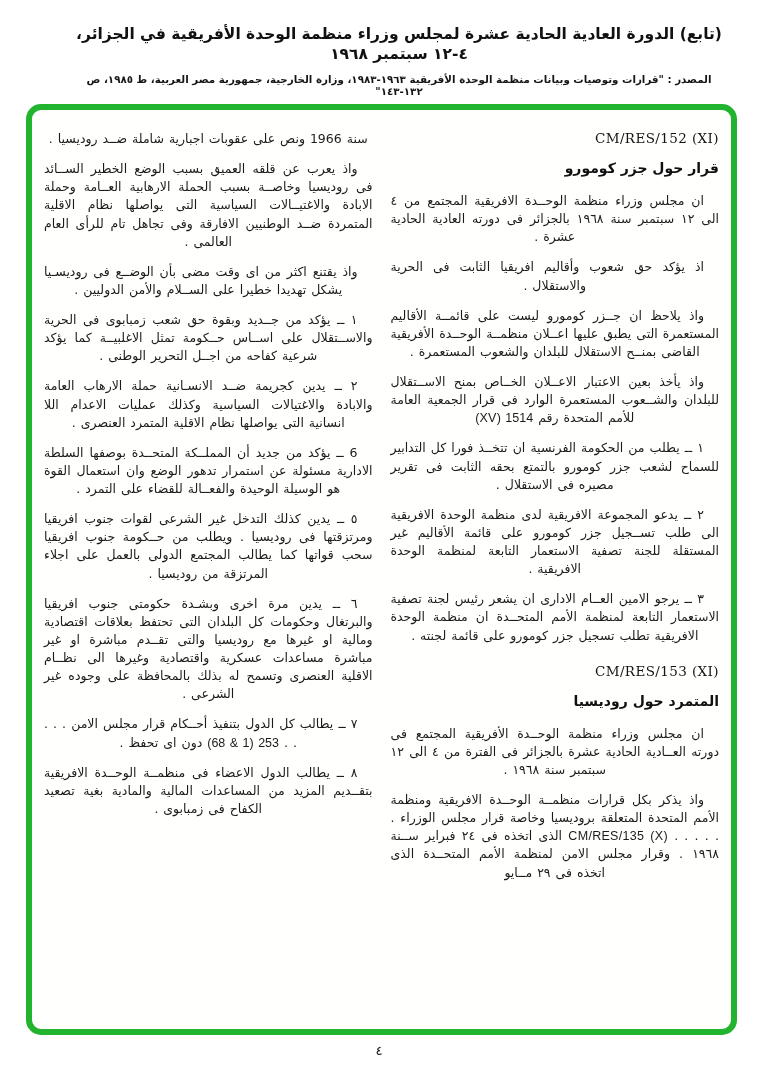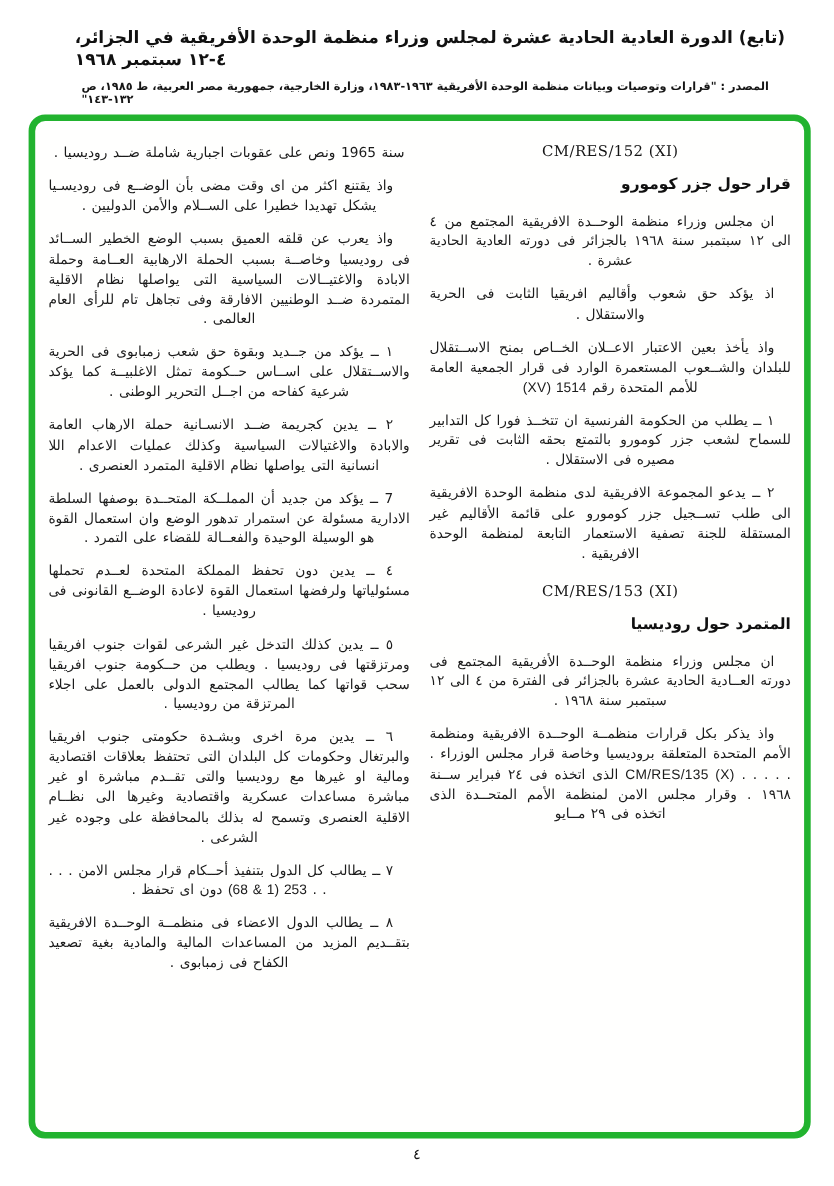--- a/index.html
+++ b/index.html
@@ -6,21 +6,21 @@
   body {
     width:758px; height:1078px;
     background:#ffffff;
     font-family:"DejaVu Sans", sans-serif;
     color:#1b1b1b;
     overflow:hidden;
   }
   .page { position:relative; width:758px; height:1078px; background:#ffffff; }
 
   
-  .header { position:absolute; top:24px; left:0; width:100%; text-align:left; direction:rtl;padding-left:40px; }
+  .header { position:absolute; top:24px; left:0; width:100%; text-align:center; direction:rtl;padding-left:40px; }
   .doc-title {
     font-weight:bold; font-size:15.5px; line-height:1.3;
     letter-spacing:0; color:#111;
     padding:0 28px;
   }
   .doc-source {
     margin-top:9px;
     font-weight:bold; font-size:10.3px; color:#161616;
     padding:0 34px;
   }
@@ -33,21 +33,21 @@
     border-radius:15px;
     padding:20px 12px 0 12px;
     display:flex; direction:rtl; gap:18px;
     overflow:hidden;
     background:#fffffe;
   }
   .col { flex:1 1 0; direction:rtl; }
 
   
   .docid {
-    direction:ltr; text-align:center;
+    direction:ltr; text-align:right;
     font-family:"DejaVu Serif", serif;
     font-size:13.5px; letter-spacing:0.4px;
     margin-bottom:14px; color:#141414;
   }
   .res-title {
     text-align:right; font-weight:bold;
     font-size:14px; margin-bottom:16px; color:#101010;
   }
   .para {
     font-size:12.5px; line-height:1.45;
@@ -80,39 +80,40 @@
   </div>
 
   <div class="frame" style="border-color: rgb(34, 179, 47);">
 
     <div class="col">
       <div class="docid">CM/RES/152 (XI)</div>
       <div class="res-title">قرار حول جزر كومورو</div>
 
       <p class="para indent">ان مجلس وزراء منظمة الوحــدة الافريقية المجتمع من ٤ الى ١٢ سبتمبر سنة ١٩٦٨ بالجزائر فى دورته العادية الحادية عشرة .</p>
       <p class="para indent">اذ يؤكد حق شعوب وأقاليم افريقيا الثابت فى الحرية والاستقلال .</p>
+      <p class="para indent">واذ يلاحظ ان جــزر كومورو ليست على قائمــة الأقاليم المستعمرة التى يطبق عليها اعــلان منظمــة الوحــدة الأفريقية القاضى بمنــح الاستقلال للبلدان والشعوب المستعمرة .</p>
       <p class="para indent"><span>واذ يأخذ بعين الاعتبار الاعــلان الخــاص بمنح الاســتقلال للبلدان والشــعوب المستعمرة الوارد فى قرار الجمعية العامة للأمم المتحدة رقم</span> <span class="ltr" dir="ltr">(XV) 1514</span></p>
       <p class="para indent">١ ــ يطلب من الحكومة الفرنسية ان تتخــذ فورا كل التدابير للسماح لشعب جزر كومورو بالتمتع بحقه الثابت فى تقرير مصيره فى الاستقلال .</p>
       <p class="para indent">٢ ــ يدعو المجموعة الافريقية لدى منظمة الوحدة الافريقية الى طلب تســجيل جزر كومورو على قائمة الأقاليم غير المستقلة للجنة تصفية الاستعمار التابعة لمنظمة الوحدة الافريقية .</p>
+      <p class="para indent">٣ ــ يرجو الامين العــام الادارى ان يشعر رئيس لجنة تصفية الاستعمار التابعة لمنظمة الأمم المتحــدة ان منظمة الوحدة الافريقية تطلب تسجيل جزر كومورو على قائمة لجنته .</p>
 
       <div class="docid mt-lg">CM/RES/153 (XI)</div>
       <div class="res-title">المتمرد حول روديسيا</div>
 
       <p class="para indent">ان مجلس وزراء منظمة الوحــدة الأفريقية المجتمع فى دورته العــادية الحادية عشرة بالجزائر فى الفترة من ٤ الى ١٢ سبتمبر سنة ١٩٦٨ .</p>
       <p class="para indent"><span>واذ يذكر بكل قرارات منظمــة الوحــدة الافريقية ومنظمة الأمم المتحدة المتعلقة بروديسيا وخاصة قرار مجلس الوزراء . . . . . .</span> <span class="ltr" dir="ltr">CM/RES/135 (X)</span> <span>الذى اتخذه فى ٢٤ فبراير ســنة ١٩٦٨ . وقرار مجلس الامن لمنظمة الأمم المتحــدة الذى اتخذه فى ٢٩ مــايو</span></p>
     </div>
 
     <div class="col">
-      <p class="para">سنة 1965 ونص على عقوبات اجبارية شاملة ضــد روديسيا .</p>
+      <p class="para">سنة 1966 ونص على عقوبات اجبارية شاملة ضــد روديسيا .</p>
+      <p class="para indent">واذ يعرب عن قلقه العميق بسبب الوضع الخطير الســائد فى روديسيا وخاصــة بسبب الحملة الارهابية العــامة وحملة الابادة والاغتيــالات السياسية التى يواصلها نظام الاقلية المتمردة ضــد الوطنيين الافارقة وفى تجاهل تام للرأى العام العالمى .</p>
       <p class="para indent">واذ يقتنع اكثر من اى وقت مضى بأن الوضــع فى روديسـيا يشكل تهديدا خطيرا على الســلام والأمن الدوليين .</p>
-      <p class="para indent">واذ يعرب عن قلقه العميق بسبب الوضع الخطير الســائد فى روديسيا وخاصــة بسبب الحملة الارهابية العــامة وحملة الابادة والاغتيــالات السياسية التى يواصلها نظام الاقلية المتمردة ضــد الوطنيين الافارقة وفى تجاهل تام للرأى العام العالمى .</p>
       <p class="para indent">١ ــ يؤكد من جــديد وبقوة حق شعب زمبابوى فى الحرية والاســتقلال على اســاس حــكومة تمثل الاغلبيــة كما يؤكد شرعية كفاحه من اجــل التحرير الوطنى .</p>
       <p class="para indent">٢ ــ يدين كجريمة ضــد الانسـانية حملة الارهاب العامة والابادة والاغتيالات السياسية وكذلك عمليات الاعدام اللا انسانية التى يواصلها نظام الاقلية المتمرد العنصرى .</p>
-      <p class="para indent">7 ــ يؤكد من جديد أن المملــكة المتحــدة بوصفها السلطة الادارية مسئولة عن استمرار تدهور الوضع وان استعمال القوة هو الوسيلة الوحيدة والفعــالة للقضاء على التمرد .</p>
-      <p class="para indent">٤ ــ يدين دون تحفظ المملكة المتحدة لعــدم تحملها مسئولياتها ولرفضها استعمال القوة لاعادة الوضــع القانونى فى روديسيا .</p>
+      <p class="para indent">6 ــ يؤكد من جديد أن المملــكة المتحــدة بوصفها السلطة الادارية مسئولة عن استمرار تدهور الوضع وان استعمال القوة هو الوسيلة الوحيدة والفعــالة للقضاء على التمرد .</p>
       <p class="para indent">٥ ــ يدين كذلك التدخل غير الشرعى لقوات جنوب افريقيا ومرتزقتها فى روديسيا . ويطلب من حــكومة جنوب افريقيا سحب قواتها كما يطالب المجتمع الدولى بالعمل على اجلاء المرتزقة من روديسيا .</p>
       <p class="para indent">٦ ــ يدين مرة اخرى وبشـدة حكومتى جنوب افريقيا والبرتغال وحكومات كل البلدان التى تحتفظ بعلاقات اقتصادية ومالية او غيرها مع روديسيا والتى تقــدم مباشرة او غير مباشرة مساعدات عسكرية واقتصادية وغيرها الى نظــام الاقلية العنصرى وتسمح له بذلك بالمحافظة على وجوده غير الشرعى .</p>
       <p class="para indent"><span>٧ ــ يطالب كل الدول بتنفيذ أحــكام قرار مجلس الامن . . . . .</span> <span class="ltr" dir="ltr">(68 &amp; 1) 253</span> <span>دون اى تحفظ .</span></p>
       <p class="para indent">٨ ــ يطالب الدول الاعضاء فى منظمــة الوحــدة الافريقية بتقــديم المزيد من المساعدات المالية والمادية بغية تصعيد الكفاح فى زمبابوى .</p>
     </div>
 
   </div>
 
   <div class="pagenum">٤</div>
 

